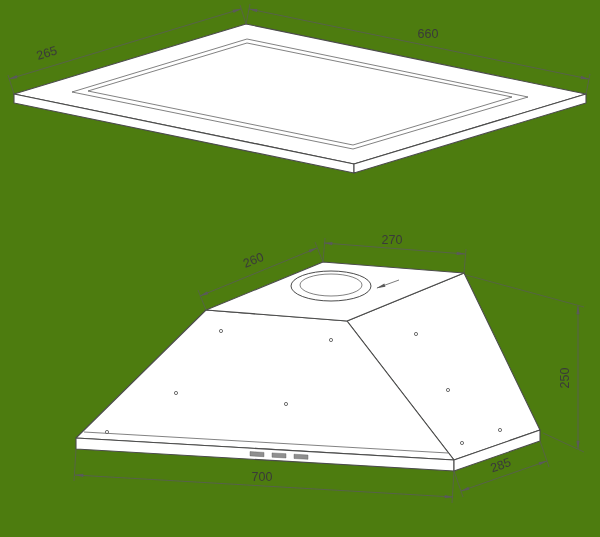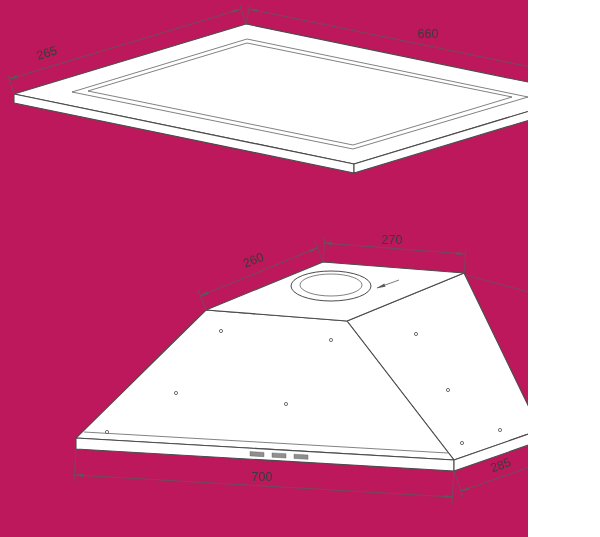--- a/index.html
+++ b/index.html
@@ -1,16 +1,16 @@
 <!DOCTYPE html>
 <html><head>
 <meta charset="utf-8">
 <style>
   html,body{margin:0;padding:0;background:#ffffff;}
-  .canvas{position:relative;width:528px;height:537px;background:#be185d;overflow:hidden;
+  .canvas{position:relative;width:600px;height:537px;background:#4d7c0f;overflow:hidden;
           font-family:"Liberation Sans",sans-serif;}
   svg{display:block;}
   .face{fill:#ffffff;stroke:#4c4c4c;stroke-width:1.1;stroke-linejoin:round;stroke-linecap:round;}
   .geo{fill:#ffffff;stroke:#4c4c4c;stroke-width:1.0;}
   .thin{fill:none;stroke:#4c4c4c;stroke-width:0.7;}
   .ext{stroke:#5a5a5a;stroke-width:0.7;fill:none;}
   .dim{stroke:#5a5a5a;stroke-width:0.8;fill:none;}
   .dimtext{fill:#3a3a3a;font-size:12.5px;font-family:"Liberation Sans",sans-serif;}
   .rivet{fill:#ffffff;stroke:#4c4c4c;stroke-width:0.8;}
   .slot{fill:#8f8f8f;stroke:#555555;stroke-width:0.4;}

